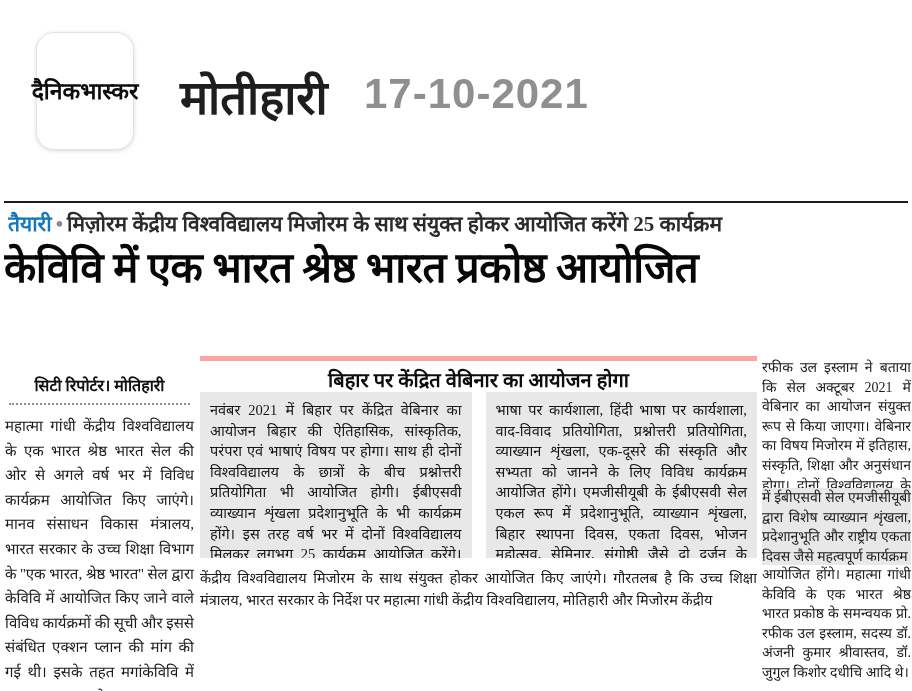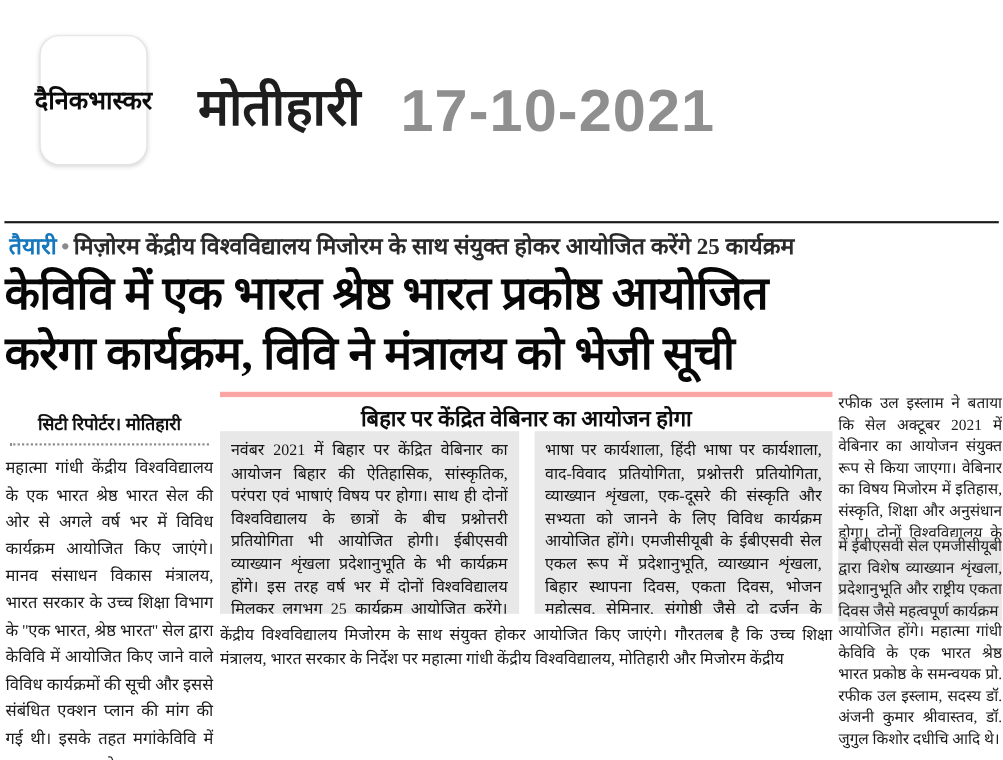--- a/index.html
+++ b/index.html
@@ -28,21 +28,21 @@
     font-weight:800;font-size:23px;line-height:25px;text-align:center;color:#0c0c0c;
   }
   .edition-title{
     position:absolute;left:180px;top:64px;
     font-family:"Liberation Sans","DejaVu Sans",sans-serif;
     font-size:47px;font-weight:700;color:#1e1e1e;white-space:nowrap;
   }
   .edition-date{
     position:absolute;left:364px;top:70px;
     font-family:"Liberation Sans","DejaVu Sans",sans-serif;
-    font-size:54px;font-weight:700;color:var(--date-gray);letter-spacing:1px;white-space:nowrap;
+    font-size:42px;font-weight:700;color:var(--date-gray);letter-spacing:1px;white-space:nowrap;
   }
   
   .top-rule{position:absolute;left:4px;right:4px;top:201px;height:2px;background:#1c1c1c;}
   .kicker{
     position:absolute;left:8px;top:209px;width:900px;
     font-size:21px;font-weight:700;color:#2a2a2a;white-space:nowrap;overflow:hidden;
   }
   .kicker .kicker-label{color:var(--accent-blue);}
   .kicker .kicker-sep{color:#8a8a8a;padding:0 4px;}
   .headline{
@@ -87,21 +87,20 @@
 <div class="edition-date">17-10-2021</div>
 
 <div class="top-rule"></div>
 
 <div class="kicker">
   <span class="kicker-label">तैयारी</span><span class="kicker-sep">•</span><span>मिज़ोरम केंद्रीय विश्वविद्यालय मिजोरम के साथ संयुक्त होकर आयोजित करेंगे 25 कार्यक्रम</span>
 </div>
 
 <div class="headline">
   <div>केविवि में एक भारत श्रेष्ठ भारत प्रकोष्ठ आयोजित</div>
-  <div>करेगा कार्यक्रम, विवि ने मंत्रालय को भेजी सूची</div>
 </div>
 
 <div class="left-col">
   <div class="byline">सिटी रिपोर्टर। मोतिहारी</div>
   <div class="body-text">महात्मा गांधी केंद्रीय विश्वविद्यालय के एक भारत श्रेष्ठ भारत सेल की ओर से अगले वर्ष भर में विविध कार्यक्रम आयोजित किए जाएंगे। मानव संसाधन विकास मंत्रालय, भारत सरकार के उच्च शिक्षा विभाग के ''एक भारत, श्रेष्ठ भारत'' सेल द्वारा केविवि में आयोजित किए जाने वाले विविध कार्यक्रमों की सूची और इससे संबंधित एक्शन प्लान की मांग की गई थी। इसके तहत मगांकेविवि में अक्टूबर, 2021 से अक्टूबर, 2022 के बीच लगभग 42 कार्यक्रम आयोजित होने हैं। इसमें से 25 कार्यक्रम मिजोरम</div>
 </div>
 
 <div class="center-col">
   <div class="subhead">बिहार पर केंद्रित वेबिनार का आयोजन होगा</div>
   <div class="graybox-row">

